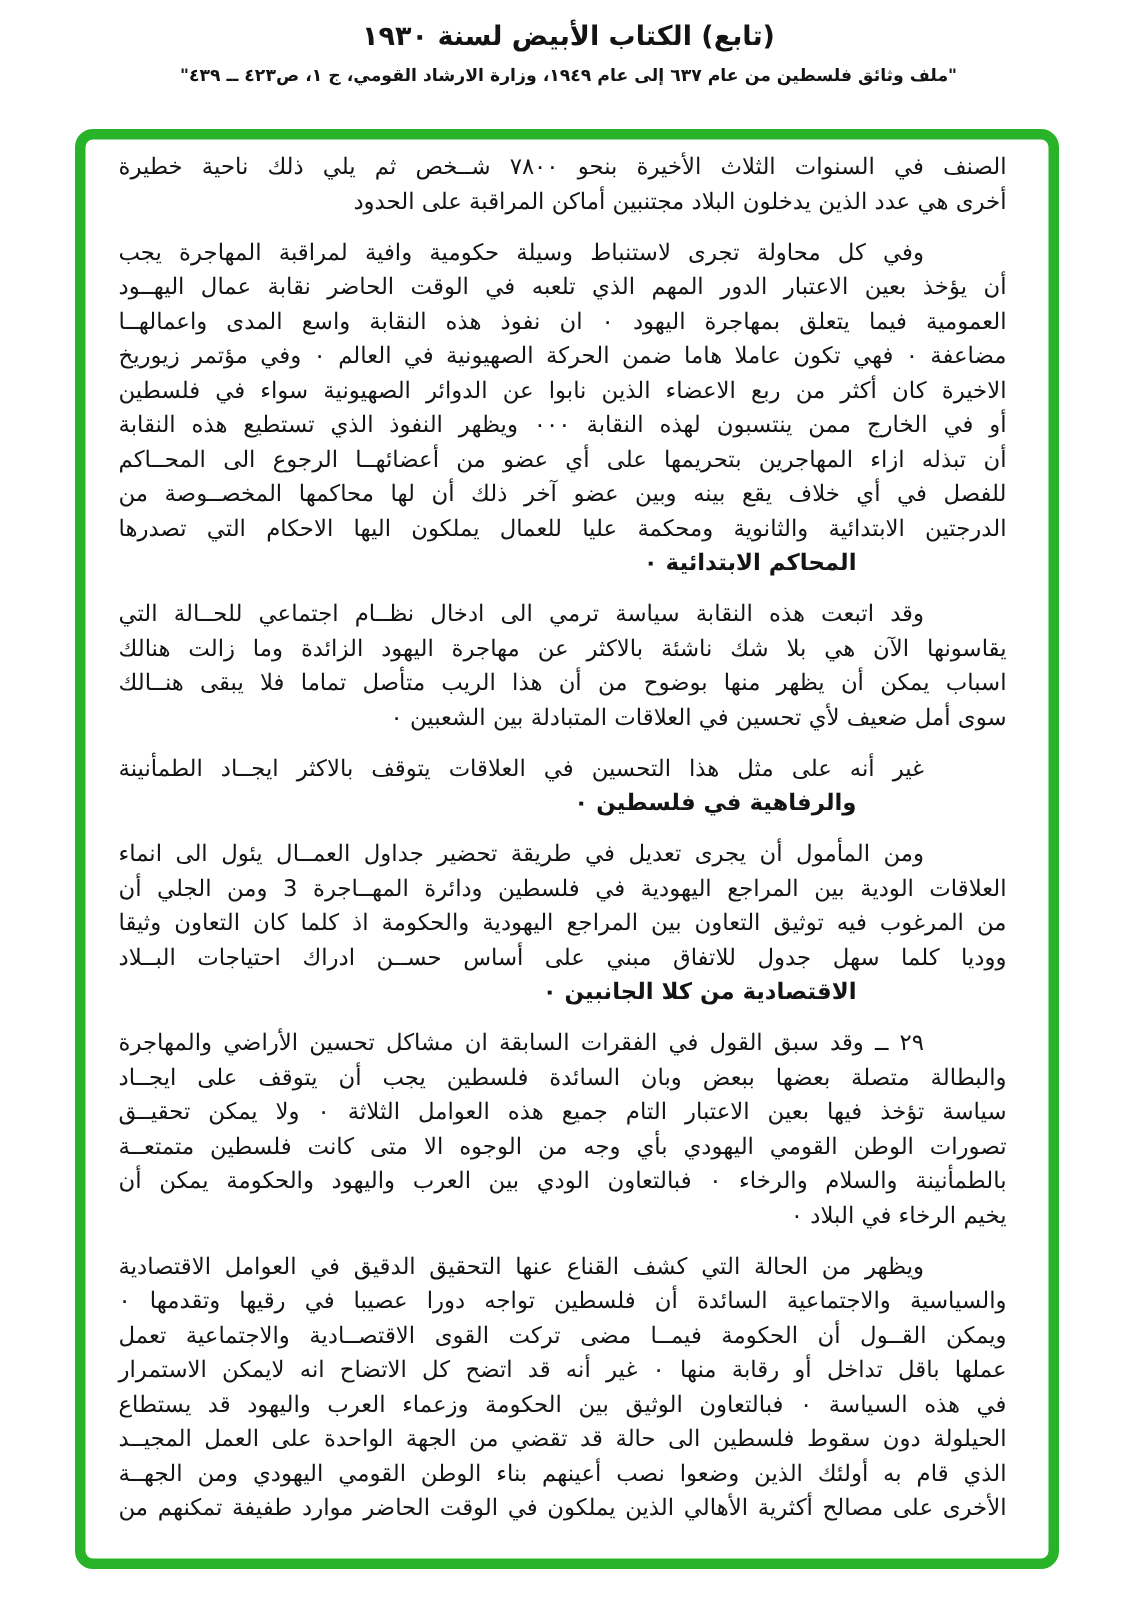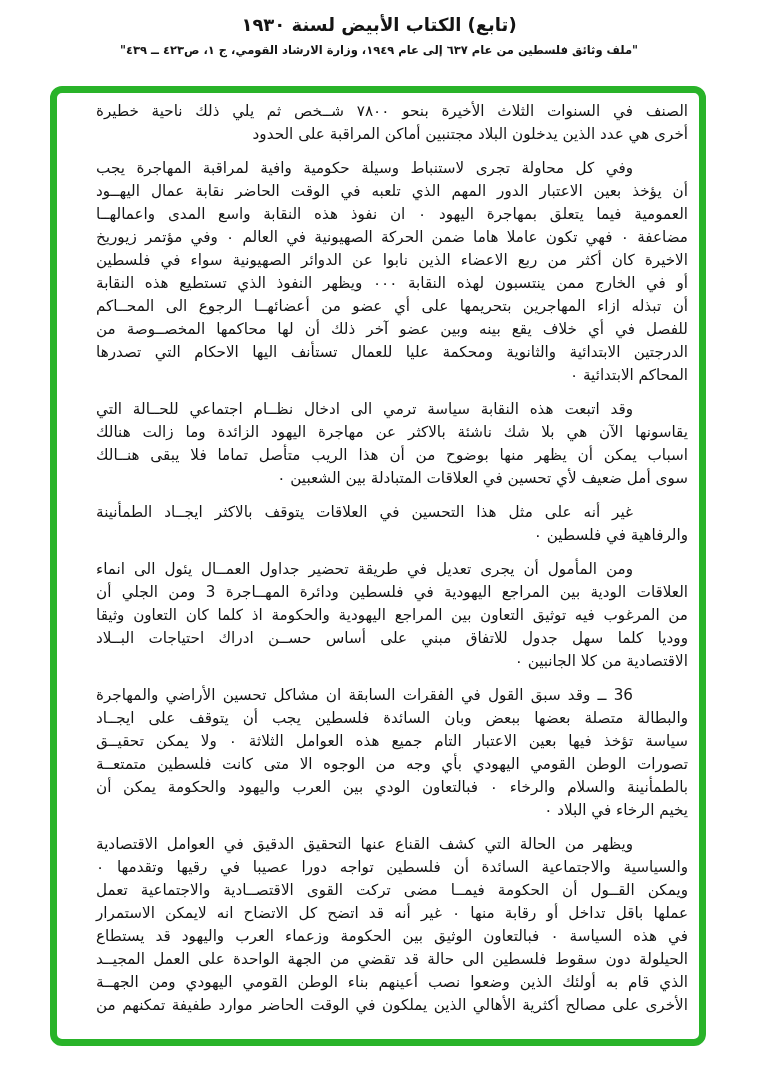--- a/index.html
+++ b/index.html
@@ -12,31 +12,31 @@
   }
   .header{position:absolute;top:14px;left:0;right:0;text-align:center;direction:rtl;}
   .doc-title{font-size:18px;font-weight:bold;margin:0;letter-spacing:0;}
   .doc-source{font-size:11.5px;font-weight:bold;margin-top:8px;}
   .frame{
     position:absolute;left:50px;top:86px;width:656px;height:960px;
     border:7px solid #29b329;border-radius:12px;box-sizing:border-box;
     background:transparent;
   }
   .textblock{
-    position:absolute;top:100px;right:70px;width:592px;
+    position:absolute;top:100px;right:87px;width:592px;
     direction:rtl;
   }
   .para{margin:0 0 11px 0;}
   .para.ind .ln:first-child{text-indent:55px;}
   .ln{
     font-size:15.2px;line-height:23px;white-space:normal;
   }
   .ln.j{text-align:justify;text-align-last:justify;}
   .ln.c{}
-  .ln.r{text-align:right;}
+  .ln.r{text-align:right;margin-right:100px;font-weight:bold;}
 </style>
 </head>
 <body>
 
 <div class="header">
   <h1 class="doc-title">(تابع) الكتاب الأبيض لسنة ١٩٣٠</h1>
   <div class="doc-source">"ملف وثائق فلسطين من عام ٦٣٧ إلى عام ١٩٤٩، وزارة الارشاد القومي، ج ١، ص٤٢٣ ــ ٤٣٩"</div>
 </div>
 
 <div class="frame"></div>
@@ -48,42 +48,42 @@
     </div>
     <div class="para ind">
       <div class="ln j">وفي كل محاولة تجرى لاستنباط وسيلة حكومية وافية لمراقبة المهاجرة يجب</div>
       <div class="ln j">أن يؤخذ بعين الاعتبار الدور المهم الذي تلعبه في الوقت الحاضر نقابة عمال اليهــود</div>
       <div class="ln j">العمومية فيما يتعلق بمهاجرة اليهود ٠ ان نفوذ هذه النقابة واسع المدى واعمالهــا</div>
       <div class="ln j">مضاعفة ٠ فهي تكون عاملا هاما ضمن الحركة الصهيونية في العالم ٠ وفي مؤتمر زيوريخ</div>
       <div class="ln j">الاخيرة كان أكثر من ربع الاعضاء الذين نابوا عن الدوائر الصهيونية سواء في فلسطين</div>
       <div class="ln j">أو في الخارج ممن ينتسبون لهذه النقابة ٠٠٠ ويظهر النفوذ الذي تستطيع هذه النقابة</div>
       <div class="ln j">أن تبذله ازاء المهاجرين بتحريمها على أي عضو من أعضائهــا الرجوع الى المحــاكم</div>
       <div class="ln j">للفصل في أي خلاف يقع بينه وبين عضو آخر ذلك أن لها محاكمها المخصــوصة من</div>
-      <div class="ln j">الدرجتين الابتدائية والثانوية ومحكمة عليا للعمال تستأنف اليها الاحكام التي تصدرها</div>
+      <div class="ln j">الدرجتين الابتدائية والثانوية ومحكمة عليا للعمال يملكون اليها الاحكام التي تصدرها</div>
       <div class="ln r">المحاكم الابتدائية ٠</div>
     </div>
     <div class="para ind">
       <div class="ln j">وقد اتبعت هذه النقابة سياسة ترمي الى ادخال نظــام اجتماعي للحــالة التي</div>
       <div class="ln j">يقاسونها الآن هي بلا شك ناشئة بالاكثر عن مهاجرة اليهود الزائدة وما زالت هنالك</div>
       <div class="ln j">اسباب يمكن أن يظهر منها بوضوح من أن هذا الريب متأصل تماما فلا يبقى هنــالك</div>
       <div class="ln c">سوى أمل ضعيف لأي تحسين في العلاقات المتبادلة بين الشعبين ٠</div>
     </div>
     <div class="para ind">
       <div class="ln j">غير أنه على مثل هذا التحسين في العلاقات يتوقف بالاكثر ايجــاد الطمأنينة</div>
       <div class="ln r">والرفاهية في فلسطين ٠</div>
     </div>
     <div class="para ind">
       <div class="ln j">ومن المأمول أن يجرى تعديل في طريقة تحضير جداول العمــال يئول الى انماء</div>
       <div class="ln j">العلاقات الودية بين المراجع اليهودية في فلسطين ودائرة المهــاجرة 3 ومن الجلي أن</div>
       <div class="ln j">من المرغوب فيه توثيق التعاون بين المراجع اليهودية والحكومة اذ كلما كان التعاون وثيقا</div>
       <div class="ln j">ووديا كلما سهل جدول للاتفاق مبني على أساس حســن ادراك احتياجات البــلاد</div>
       <div class="ln r">الاقتصادية من كلا الجانبين ٠</div>
     </div>
     <div class="para ind">
-      <div class="ln j">36 ــ وقد سبق القول في الفقرات السابقة ان مشاكل تحسين الأراضي والمهاجرة</div>
+      <div class="ln j">٢٩ ــ وقد سبق القول في الفقرات السابقة ان مشاكل تحسين الأراضي والمهاجرة</div>
       <div class="ln j">والبطالة متصلة بعضها ببعض وبان السائدة فلسطين يجب أن يتوقف على ايجــاد</div>
       <div class="ln j">سياسة تؤخذ فيها بعين الاعتبار التام جميع هذه العوامل الثلاثة ٠ ولا يمكن تحقيــق</div>
       <div class="ln j">تصورات الوطن القومي اليهودي بأي وجه من الوجوه الا متى كانت فلسطين متمتعــة</div>
       <div class="ln j">بالطمأنينة والسلام والرخاء ٠ فبالتعاون الودي بين العرب واليهود والحكومة يمكن أن</div>
       <div class="ln c">يخيم الرخاء في البلاد ٠</div>
     </div>
     <div class="para ind">
       <div class="ln j">ويظهر من الحالة التي كشف القناع عنها التحقيق الدقيق في العوامل الاقتصادية</div>
       <div class="ln j">والسياسية والاجتماعية السائدة أن فلسطين تواجه دورا عصيبا في رقيها وتقدمها ٠</div>
       <div class="ln j">ويمكن القــول أن الحكومة فيمــا مضى تركت القوى الاقتصــادية والاجتماعية تعمل</div>

